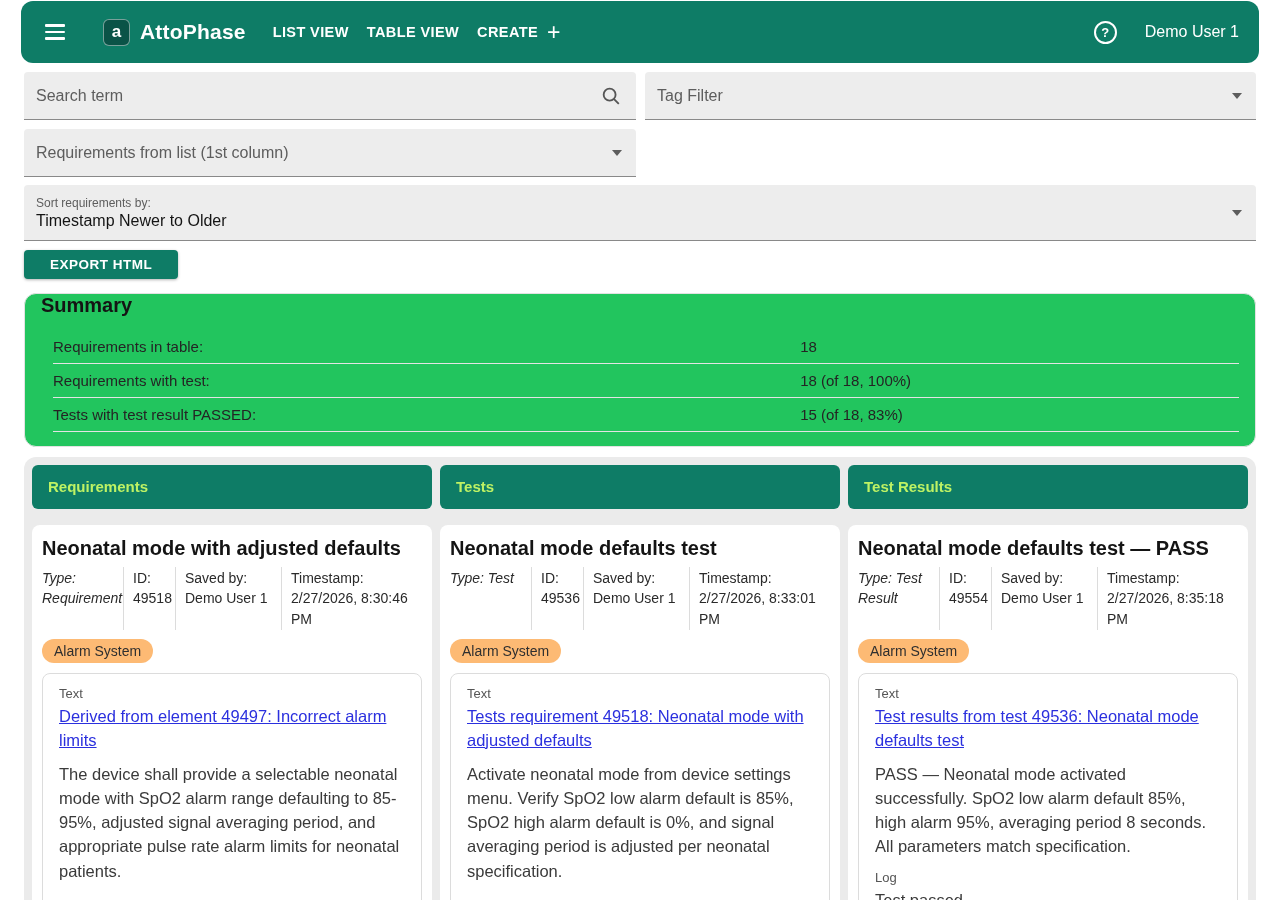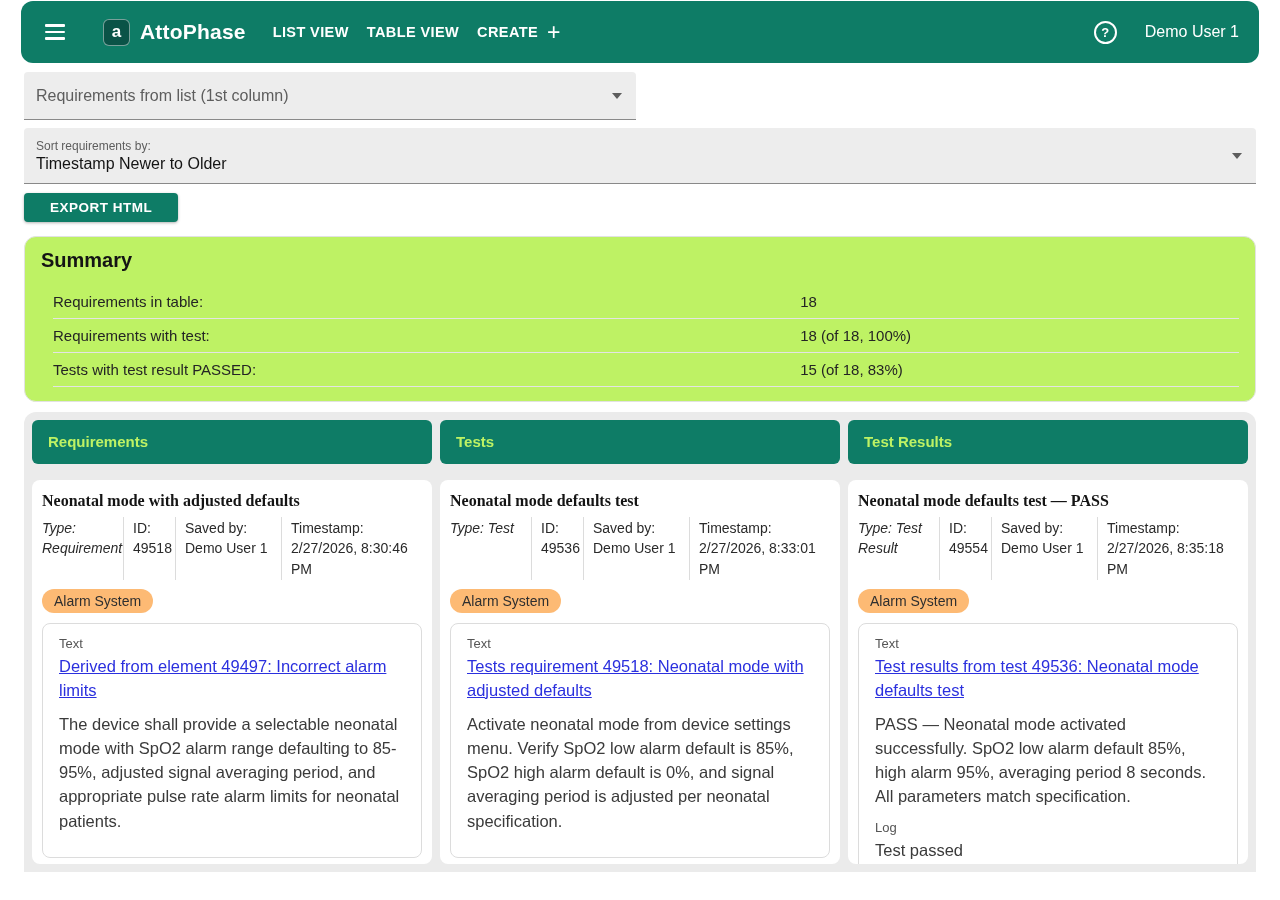--- a/index.html
+++ b/index.html
@@ -105,22 +105,22 @@
     font-size: 13.5px; font-weight: 600; letter-spacing: 0.5px;
     padding: 7px 26px; cursor: pointer;
     box-shadow: 0 1px 3px rgba(0,0,0,0.3);
   }
 
   
   .summary-card {
     margin: 14px 24px 0 24px;
     border: 1px solid #e2e2e2;
     border-radius: 12px;
-    padding: 12px 16px 14px 16px;
-    background: #bef264;
+    padding: 0 16px 14px 16px;
+    background: #22c55e;
   }
   .summary-title { font-size: 20px; font-weight: 600; color: #141414; }
   .summary-table { margin: 13px 0 0 12px; }
   .summary-row {
     display: grid; grid-template-columns: 63% 1fr;
     padding: 8px 0; font-size: 15px; color: #242424;
     border-bottom: 1px solid #e4e4e4;
   }
   .summary-row:first-child { border-top: none; }
 
@@ -142,21 +142,21 @@
     font-size: 15px; font-weight: 600;
     padding: 13px 16px;
     height: 44px;
   }
   .card {
     background: #fff;
     border-radius: 8px;
     padding: 12px 10px 16px 10px;
     overflow: hidden;
   }
-  .card-title { font-size: 16px; font-weight: 700; color: #141414; margin-bottom: 7px; font-family: Liberation Serif, serif; }
+  .card-title { font-size: 20px; font-weight: 700; color: #141414; margin-bottom: 7px; }
   .meta { display: flex; font-size: 14px; color: #2a2a2a; line-height: 1.45; margin-bottom: 9px; }
   .meta-cell { padding: 1px 9px; border-left: 1px solid #dcdcdc; }
   .meta-cell:first-child { border-left: none; padding-left: 0; width: 81px; font-style: italic; }
   .meta-cell:nth-child(2) { width: 52px; }
   .meta-cell:nth-child(3) { width: 106px; }
   .meta-cell:nth-child(4) { flex: 1; }
   .chip {
     display: inline-block;
     background: #fdba74; color: #2f2f2f;
     border-radius: 14px;
@@ -201,20 +201,33 @@
       <span>CREATE</span>
       <span class="plus-icon">+</span>
     </a>
   </nav>
   <div class="topbar-spacer"></div>
   <button class="help-btn">?</button>
   <span class="user-name">Demo User 1</span>
 </header>
 
 <section class="filters">
+  <div class="filter-grid">
+    <div class="field">
+      <input class="search-input" type="text" placeholder="Search term" style="">
+      <svg class="search-icon" viewBox="0 0 24 24" fill="none" stroke="#555" stroke-width="2">
+        <circle cx="10.5" cy="10.5" r="6.5"></circle>
+        <line x1="15.3" y1="15.3" x2="20.5" y2="20.5"></line>
+      </svg>
+    </div>
+    <div class="field">
+      <span class="field-label">Tag Filter</span>
+      <span class="arrow-down"></span>
+    </div>
+  </div>
   <div class="field row2">
     <span class="field-label">Requirements from list (1st column)</span>
     <span class="arrow-down"></span>
   </div>
   <div class="field sort-field">
     <div class="sort-inner">
       <div class="sort-labels">
         <span class="mini-label">Sort requirements by:</span>
         <span class="sort-value">Timestamp Newer to Older</span>
       </div>

